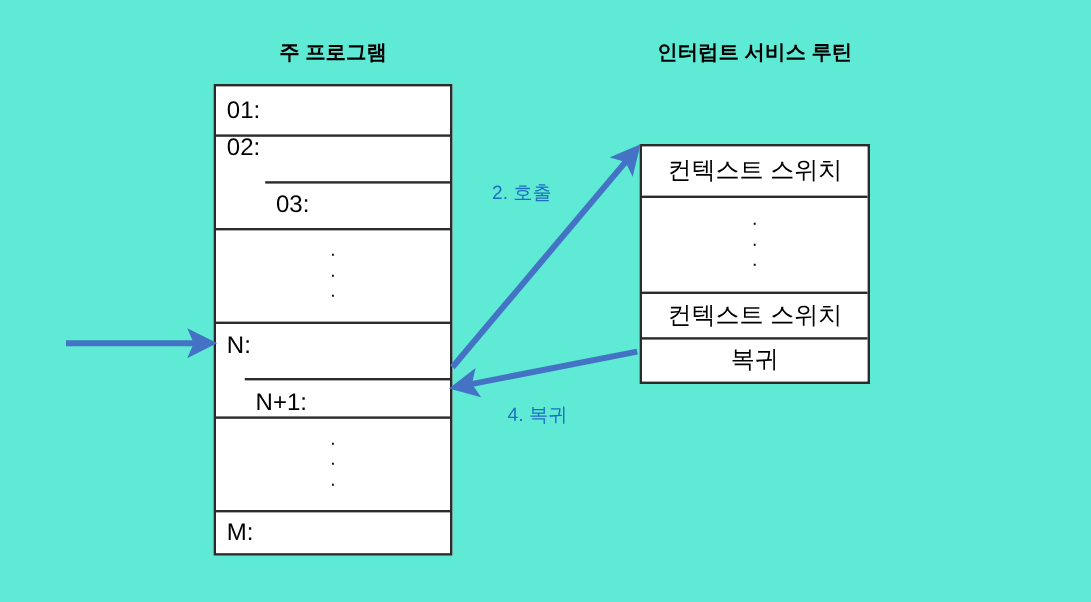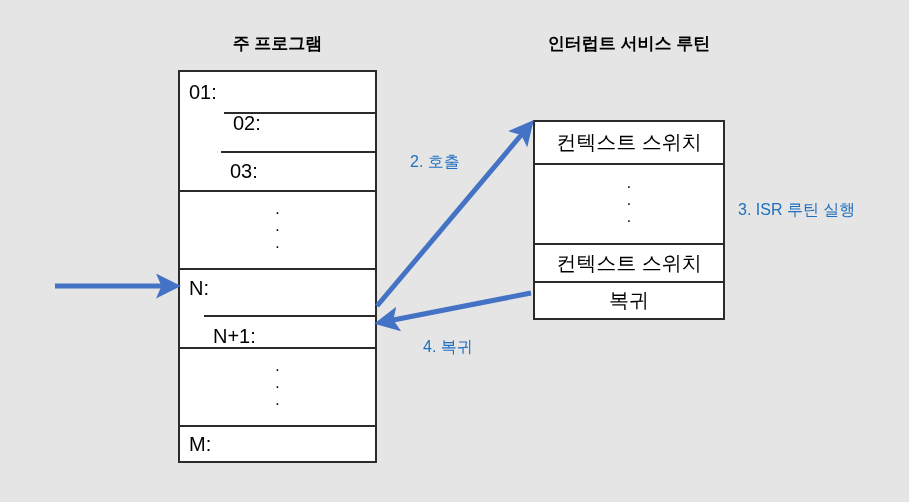--- a/index.html
+++ b/index.html
@@ -9,21 +9,21 @@
   }
   body {
     font-family: "Liberation Sans", "DejaVu Sans", sans-serif;
     color: #000000;
   }
   #canvas {
     position: relative;
     width: 909px;
     height: 502px;
     overflow: hidden;
-    background: #e5e5e5;
+    background: #5eead4;
   }
 
   
   .diagram-title {
     position: absolute;
     font-weight: bold;
     font-size: 17px;
     line-height: 22px;
     color: #000000;
     white-space: nowrap;
@@ -108,21 +108,21 @@
 <div id="canvas">
 
   <div class="diagram-title" id="main-title">주 프로그램</div>
 
   <div class="prog-box" id="main-box">
 
     <div class="prog-row" style="top:0px;height:40px;">
       <span class="row-label">01:</span>
     </div>
 
-    <div class="prog-row divided" style="top:40px;height:21px;margin-left:44px;">
+    <div class="prog-row divided" style="top:40px;height:21px;">
       <span class="row-label">02:</span>
     </div>
 
     <div class="prog-row divided" style="top:79px;height:39px;margin-left:41px;">
       <span class="row-label">03:</span>
     </div>
 
     <div class="prog-row divided" style="top:118px;height:78px;">
       <div class="vdots">
         <span>·</span>
@@ -182,16 +182,15 @@
       <marker id="ah" markerWidth="5" markerHeight="5" refX="3.2" refY="2.5" orient="auto" markerUnits="strokeWidth">
         <path d="M0,0 L5,2.5 L0,5 L1.1,2.5 z" fill="#4472C4"></path>
       </marker>
     </defs>
     <line x1="55" y1="286" x2="172" y2="286" stroke="#4472C4" stroke-width="5" marker-end="url(#ah)"></line>
     <line x1="377" y1="306" x2="528" y2="127" stroke="#4472C4" stroke-width="5" marker-end="url(#ah)"></line>
     <line x1="531" y1="293" x2="383" y2="322" stroke="#4472C4" stroke-width="5" marker-end="url(#ah)"></line>
   </svg>
 
   <div class="annotation" id="ann-2">2. 호출</div>
-  <div class="annotation" id="ann-3">3. ISR 루틴 실행</div>
   <div class="annotation" id="ann-4">4. 복귀</div>
 
 </div>
 
 </body></html>

